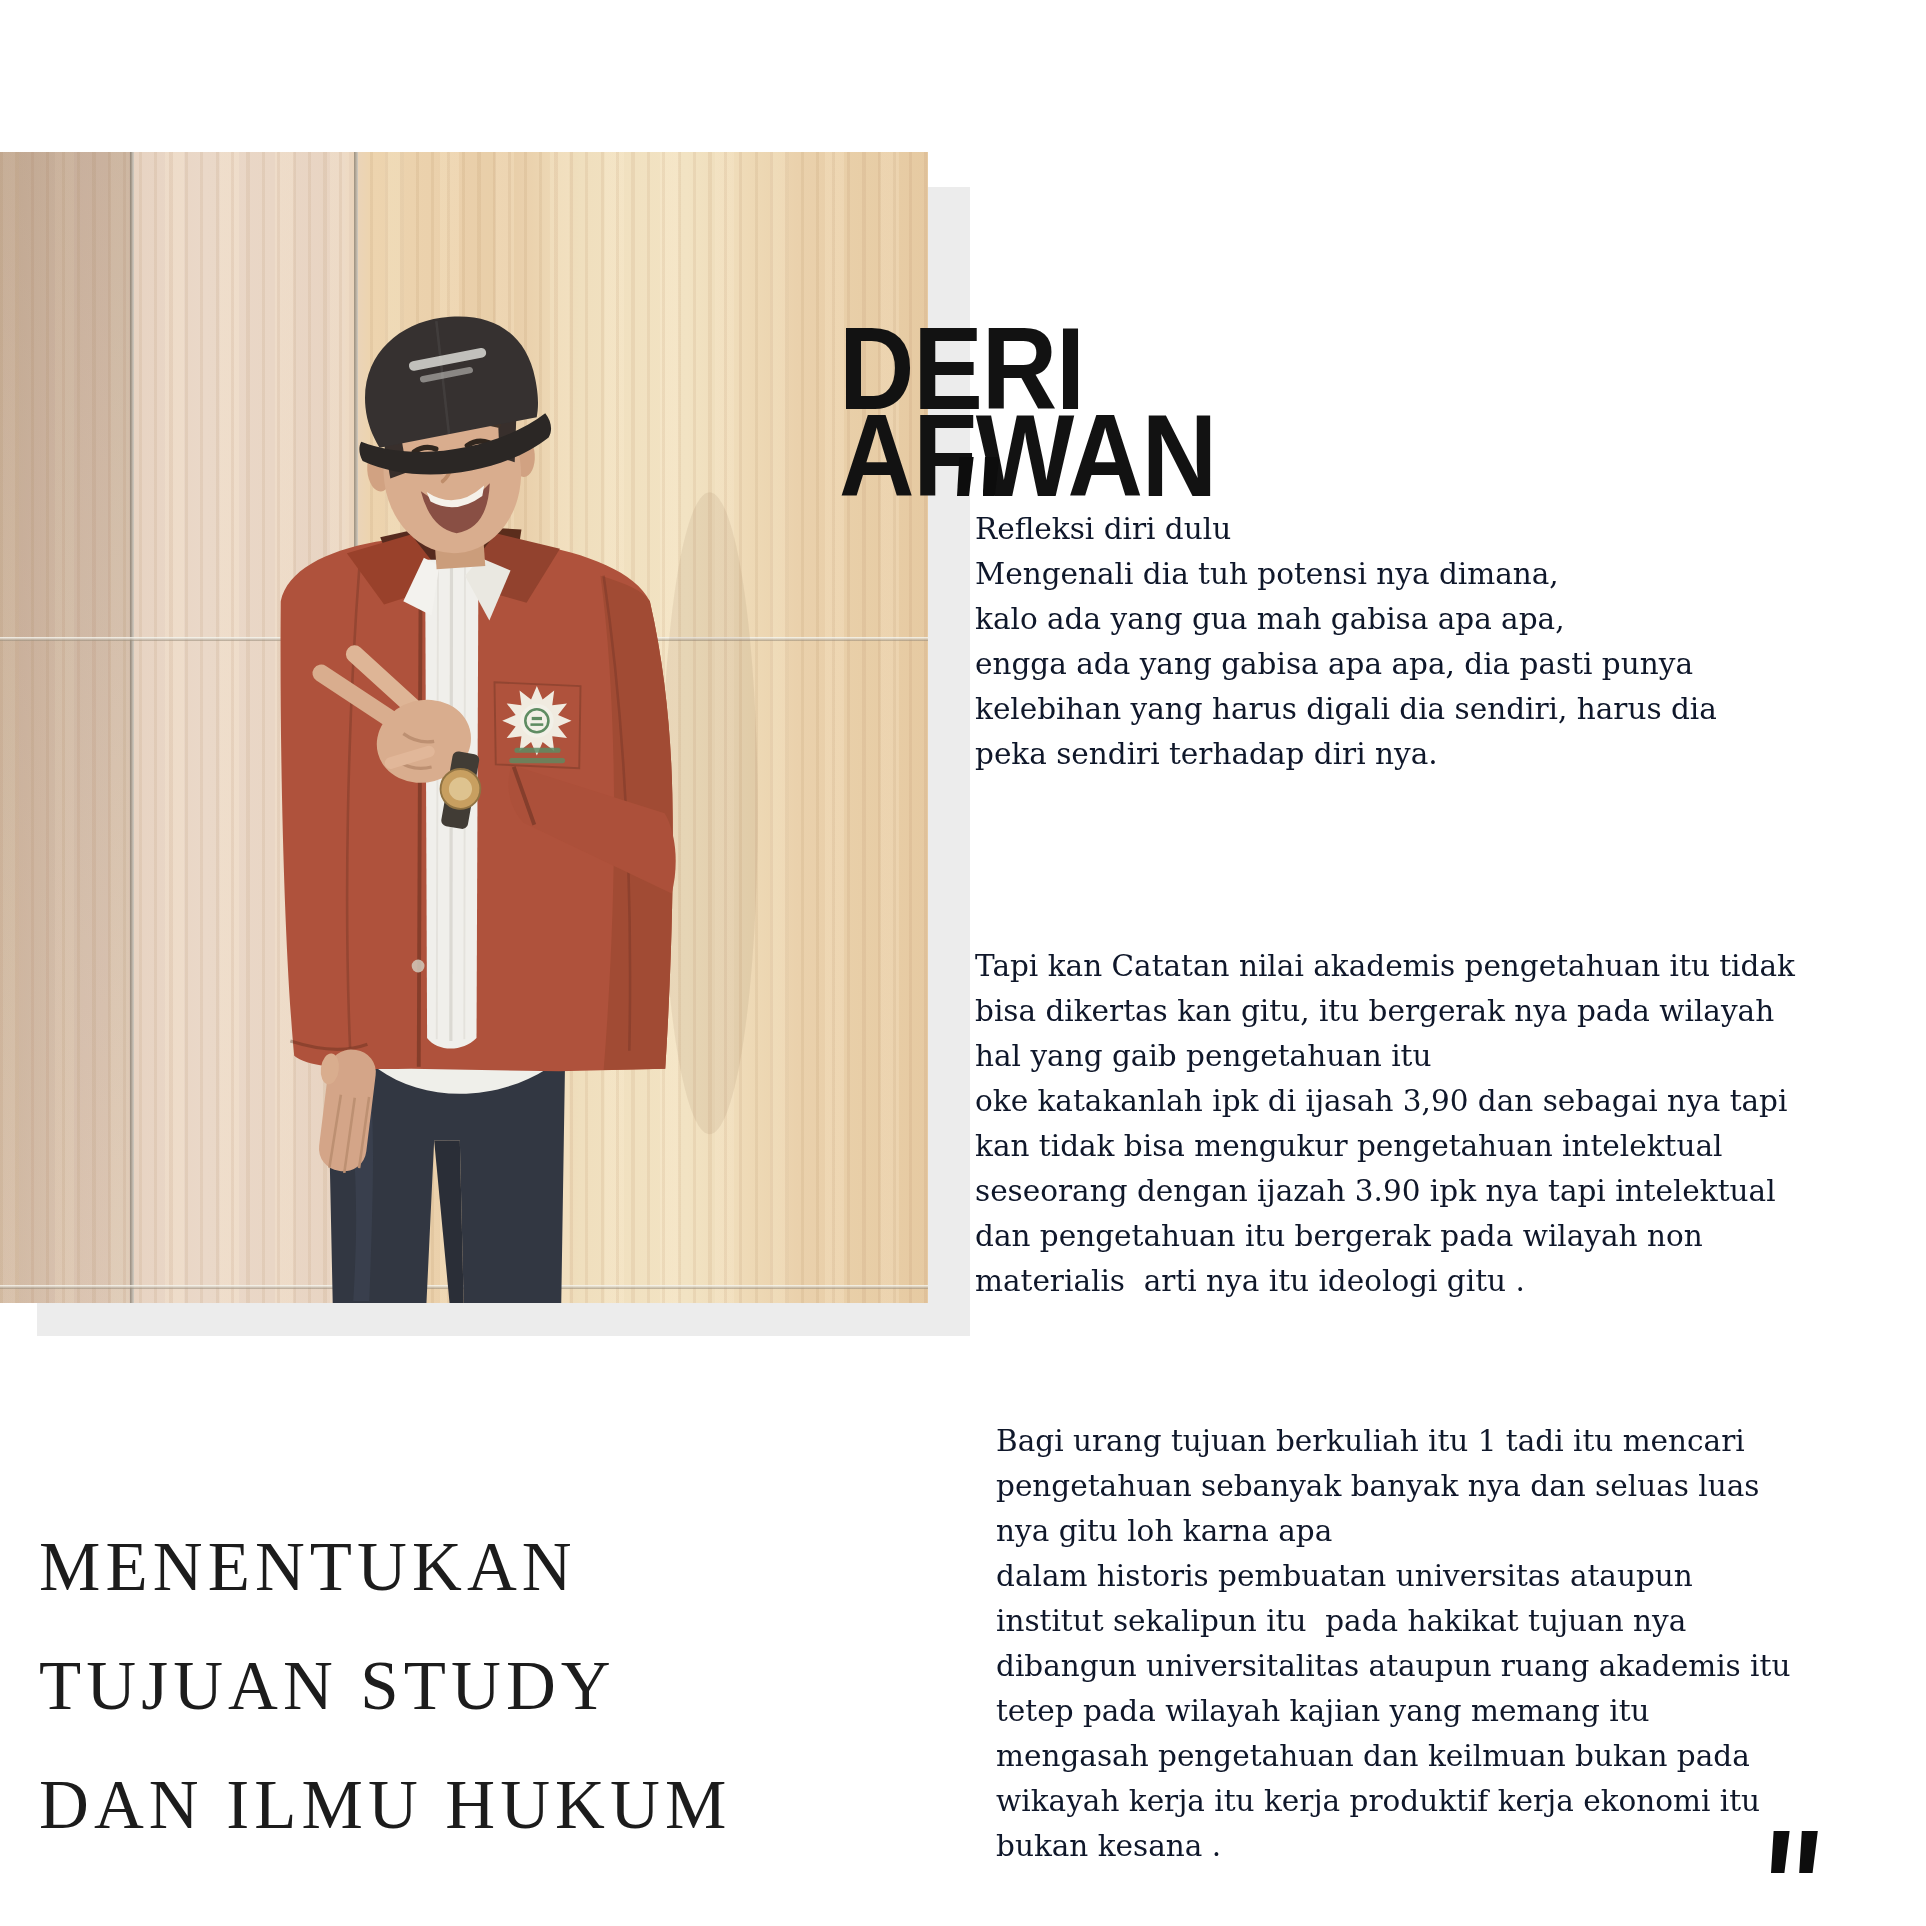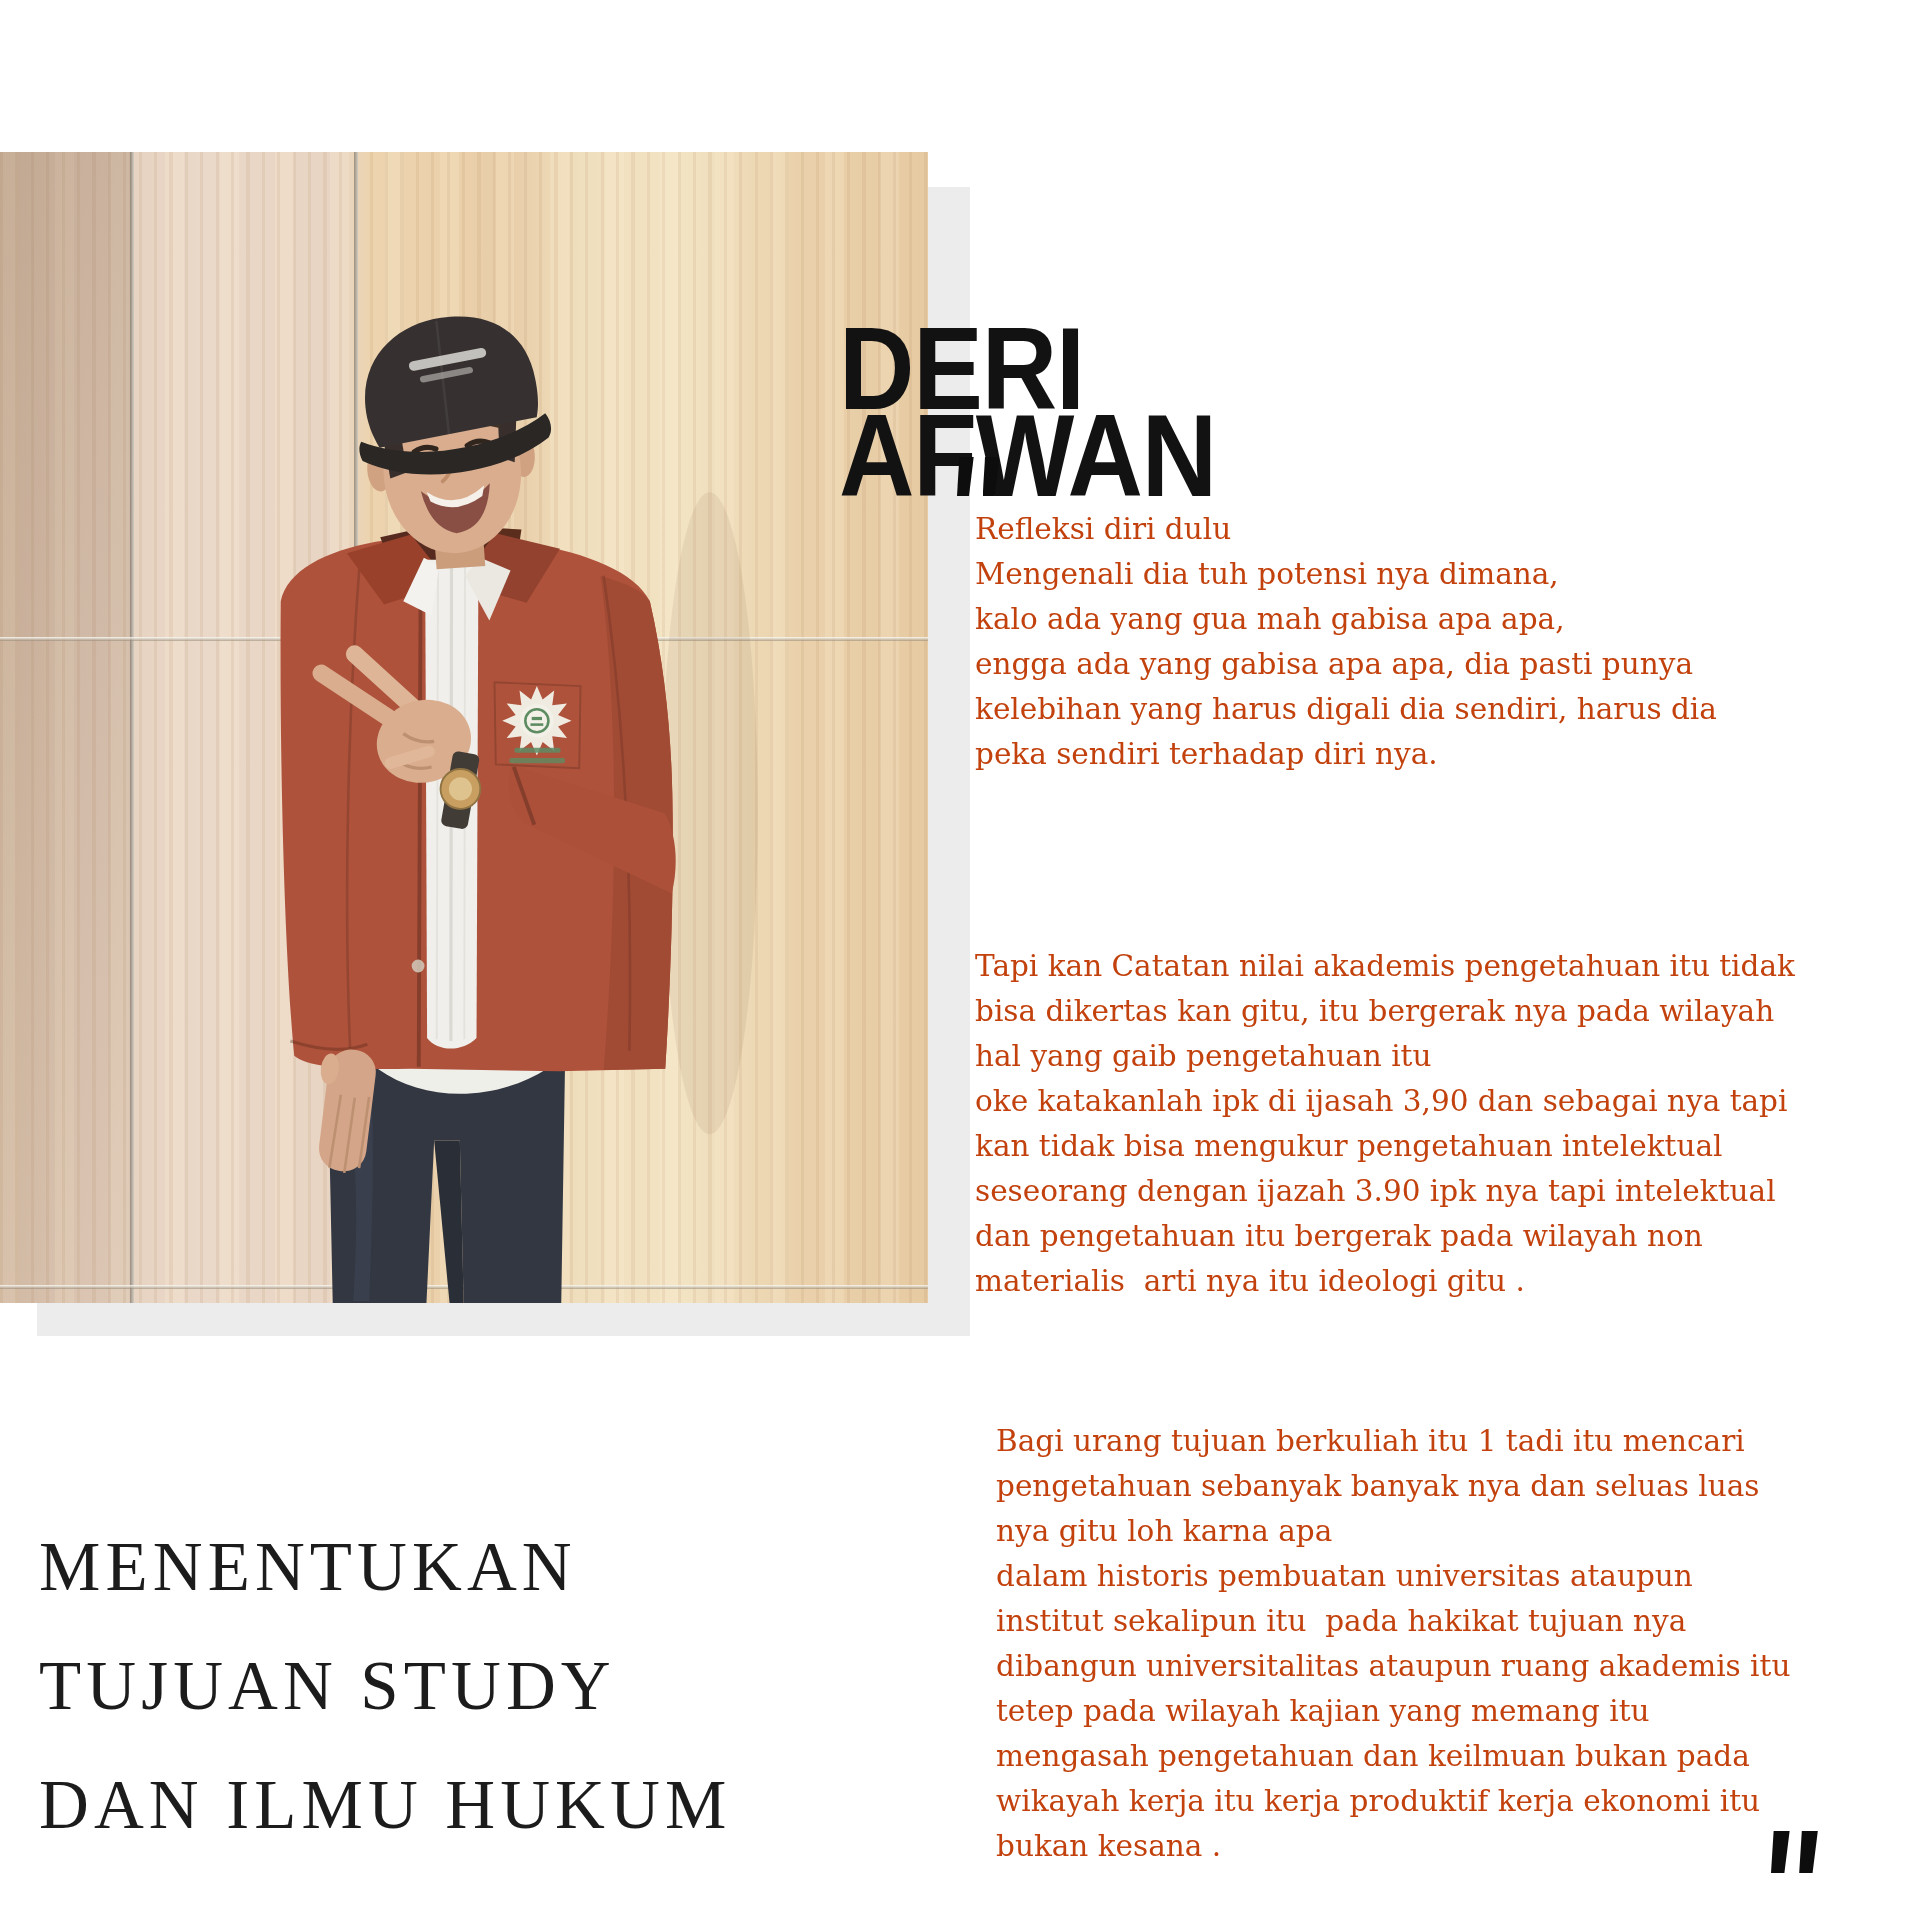--- a/index.html
+++ b/index.html
@@ -39,21 +39,21 @@
   .quote{position:absolute;display:flex;z-index:5;}
   .quote i{display:block;background:#0d0d0d;}
   .quote.open{left:957px;top:457px;}
   .quote.open i{width:16.7px;height:39px;margin-right:9px;
     clip-path:polygon(14% 0, 100% 0, 72% 100%, 0 100%);}
   .quote.close{left:1771px;top:1831px;}
   .quote.close i{width:18.6px;height:42px;margin-right:9.6px;
     clip-path:polygon(14% 0, 100% 0, 72% 100%, 0 100%);}
 
   
-  .para{position:absolute;left:975px;width:918px;color:#c2410c;
+  .para{position:absolute;left:975px;width:918px;color:#0f172a;
     font-size:29.5px;line-height:45px;white-space:pre-wrap;}
   .para.p1{top:507px;}
   .para.p2{top:944px;}
   .para.p3{top:1419px;margin-left:21px;}
 
   
   .heading{position:absolute;left:39px;top:1508px;color:#1c1c1c;
     font-family:"Liberation Serif", serif;font-size:69px;line-height:119px;
     letter-spacing:5.1px;white-space:pre-line;}
 </style>

